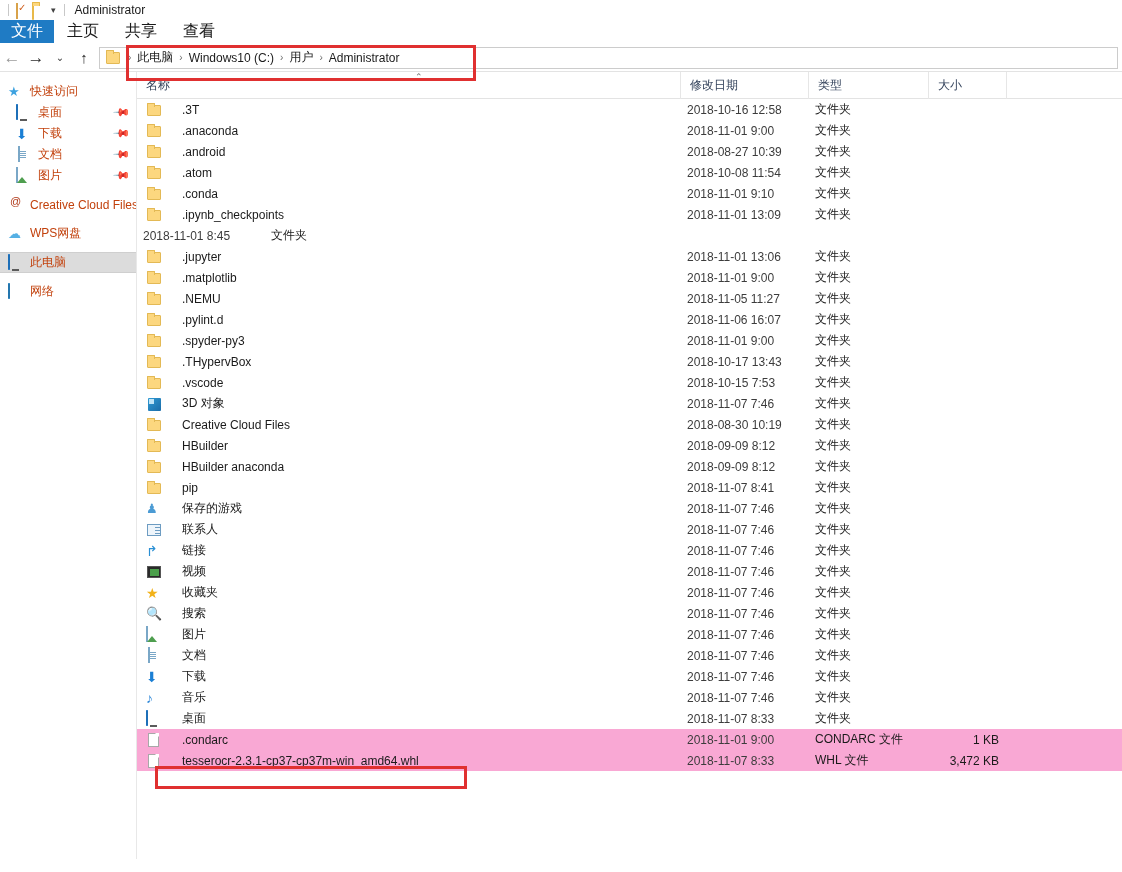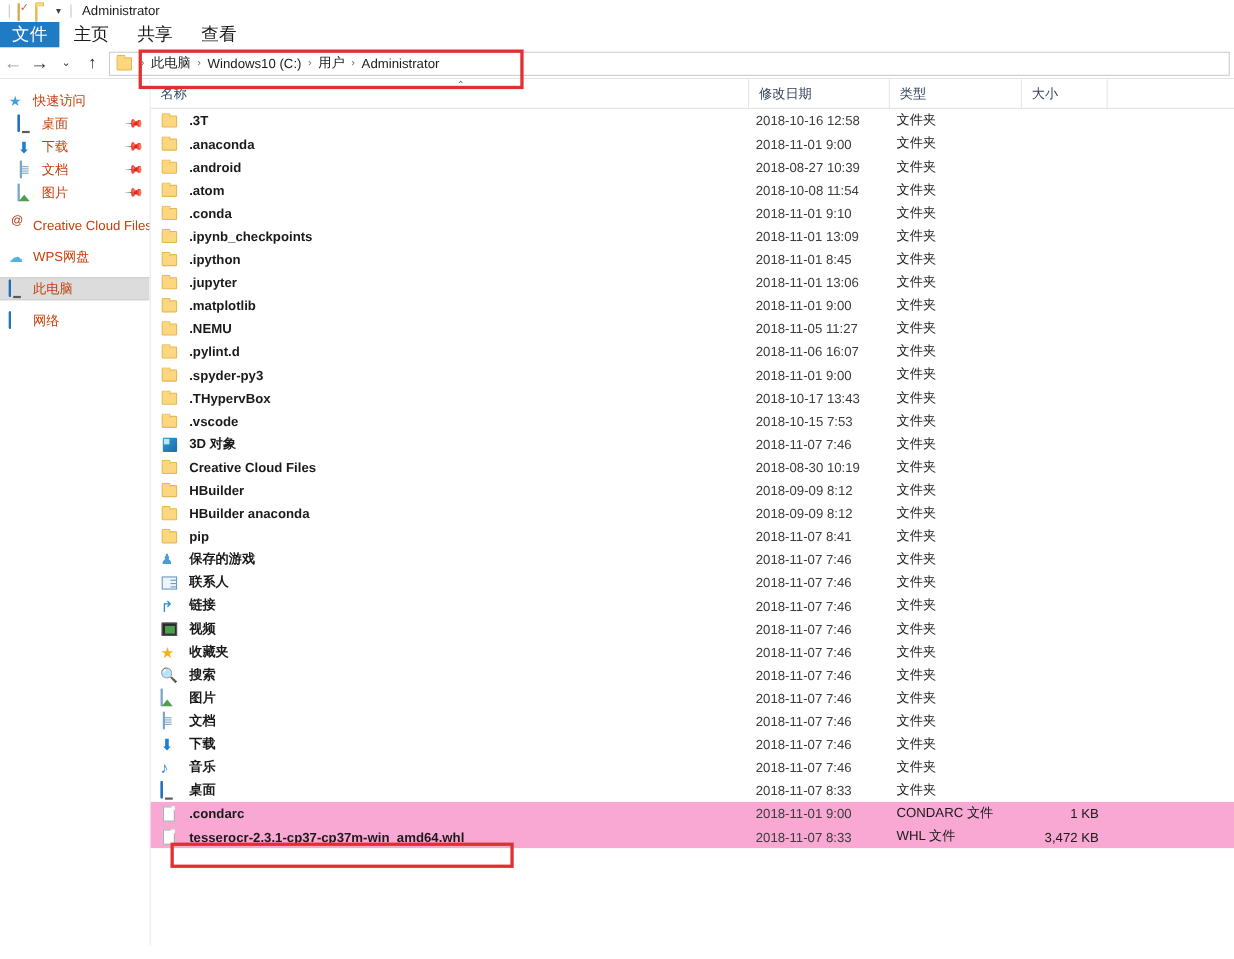--- a/index.html
+++ b/index.html
@@ -261,21 +261,21 @@
   .row.selected { background: #f9a8d4; }
   .cell {
     height: 21px; display: flex; align-items: center;
     font-size: 12px; color: #1a1a1a; overflow: hidden; white-space: nowrap;
   }
   .cell.name { width: 544px; padding-left: 9px; }
   .cell.date { width: 128px; padding-left: 6px; color: #3c3c3c; text-align: center; }
   .cell.type { width: 120px; padding-left: 6px; color: #1a1a1a; }
   .cell.size { width: 78px; padding-right: 8px; justify-content: flex-end; color: #1a1a1a; }
 
-  .fname { margin-left: 10px; font-weight: bold; }
+  .fname { margin-left: 20px; }
 
   
   .f-ico { width: 16px; height: 16px; position: relative; flex: 0 0 16px; }
   .folder {
     width: 14px; height: 11px; background: #fcd77f;
     border: 1px solid #e3b955; border-radius: 0 1px 1px 1px;
     position: absolute; top: 3px; left: 1px;
   }
   .folder::before {
     content:""; position:absolute; top:-3px; left:-1px;
@@ -504,26 +504,20 @@
             <span class="f-ico">
               <span class="folder"></span>
             </span>
             <span class="fname">.ipynb_checkpoints</span>
           </div>
           <div class="cell date">2018-11-01 13:09</div>
           <div class="cell type">文件夹</div>
           <div class="cell size"></div>
         </div>
         <div class="row">
-          <div class="cell name">
-            <span class="f-ico">
-              <span class="folder"></span>
-            </span>
-            <span class="fname">.ipython</span>
-          </div>
           <div class="cell date">2018-11-01 8:45</div>
           <div class="cell type">文件夹</div>
           <div class="cell size"></div>
         </div>
         <div class="row">
           <div class="cell name">
             <span class="f-ico">
               <span class="folder"></span>
             </span>
             <span class="fname">.jupyter</span>

